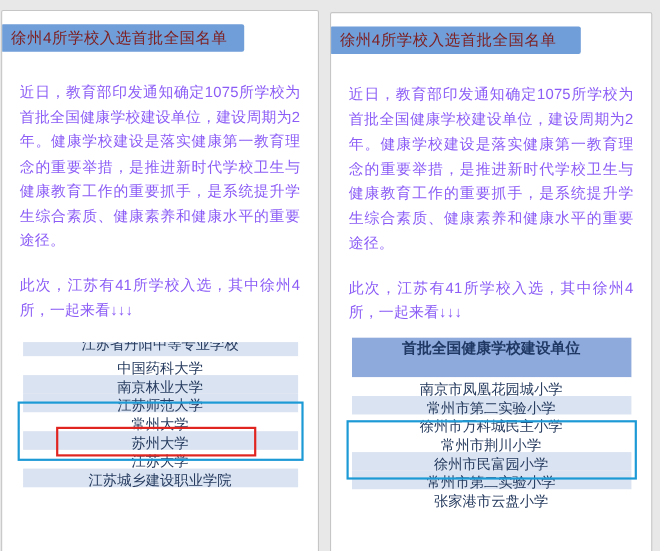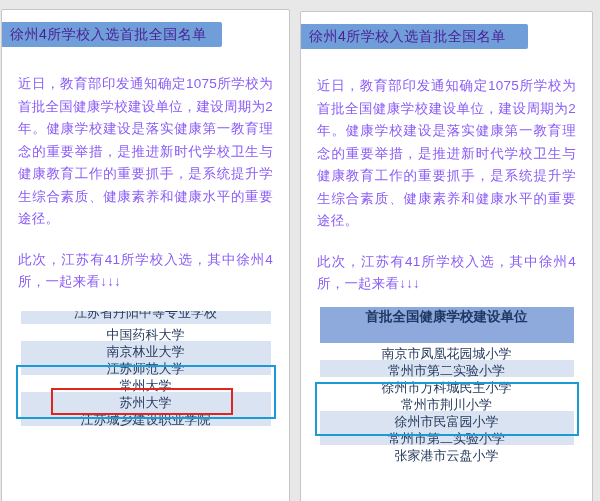--- a/index.html
+++ b/index.html
@@ -20,21 +20,21 @@
   .panel-left  { left: 1px;  top: 9px;  width: 289px; height: 510px; }
   .panel-right { left: 300px; top: 11px; width: 293px; height: 510px; }
 
   .title-bar {
     margin-top: 12px;
     margin-left: -1px;
     width: 221px;
     height: 25px;
     line-height: 25px;
     background: #6f9ed8;
-    color: #4c1d95;
+    color: #7f1d1d;
     font-size: 14px;
     padding-left: 9px;
     border-radius: 2px;
     letter-spacing: 0.5px;
     white-space: nowrap;
     overflow: hidden;
   }
   .panel-right .title-bar { width: 228px; }
 
   .para {
@@ -113,20 +113,21 @@
 
     <div class="table-wrap table-left">
       <div class="row alt clipped">
         <span>江苏省丹阳中等专业学校</span>
       </div>
       <div class="row">中国药科大学</div>
       <div class="row alt">南京林业大学</div>
       <div class="row alt">江苏师范大学</div>
       <div class="row">常州大学</div>
       <div class="row alt">苏州大学</div>
+      <div class="row">江苏大学</div>
       <div class="row alt">江苏城乡建设职业学院</div>
       <div class="hl hl-blue tl-blue"></div>
       <div class="hl hl-red tl-red"></div>
     </div>
   </section>
 
   <section class="panel panel-right">
     <div class="title-bar">
       <span>徐州4所学校入选首批全国名单</span>
     </div>

